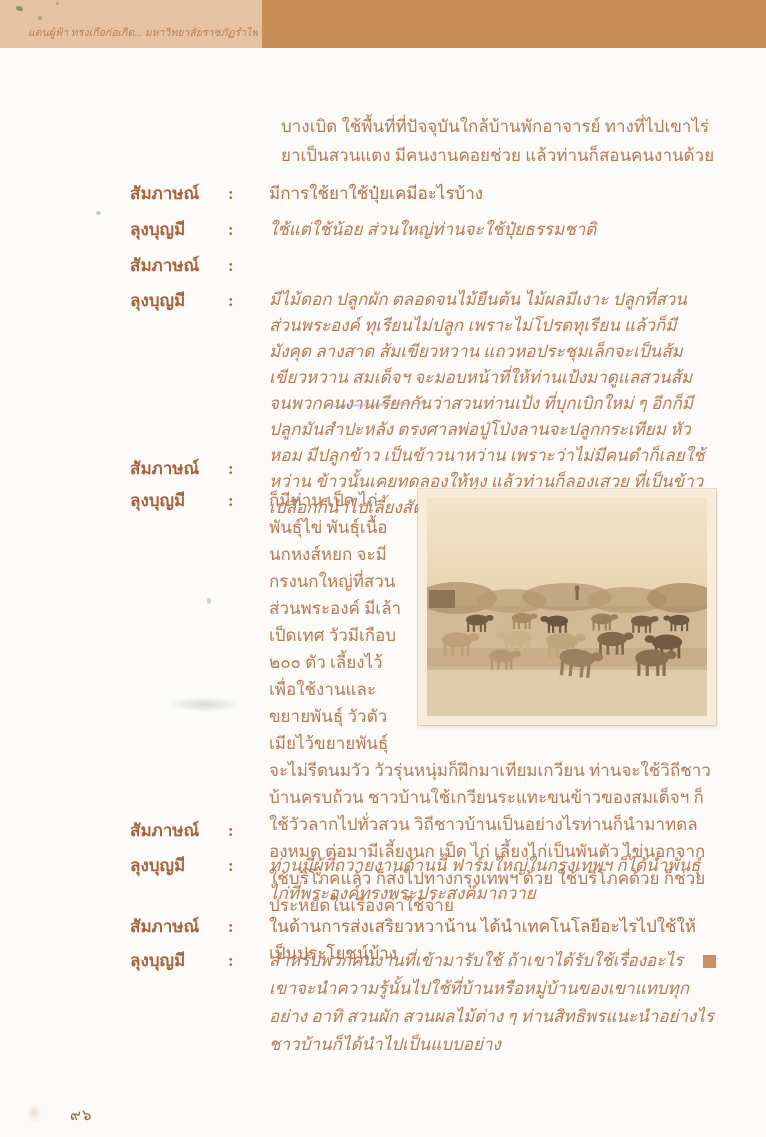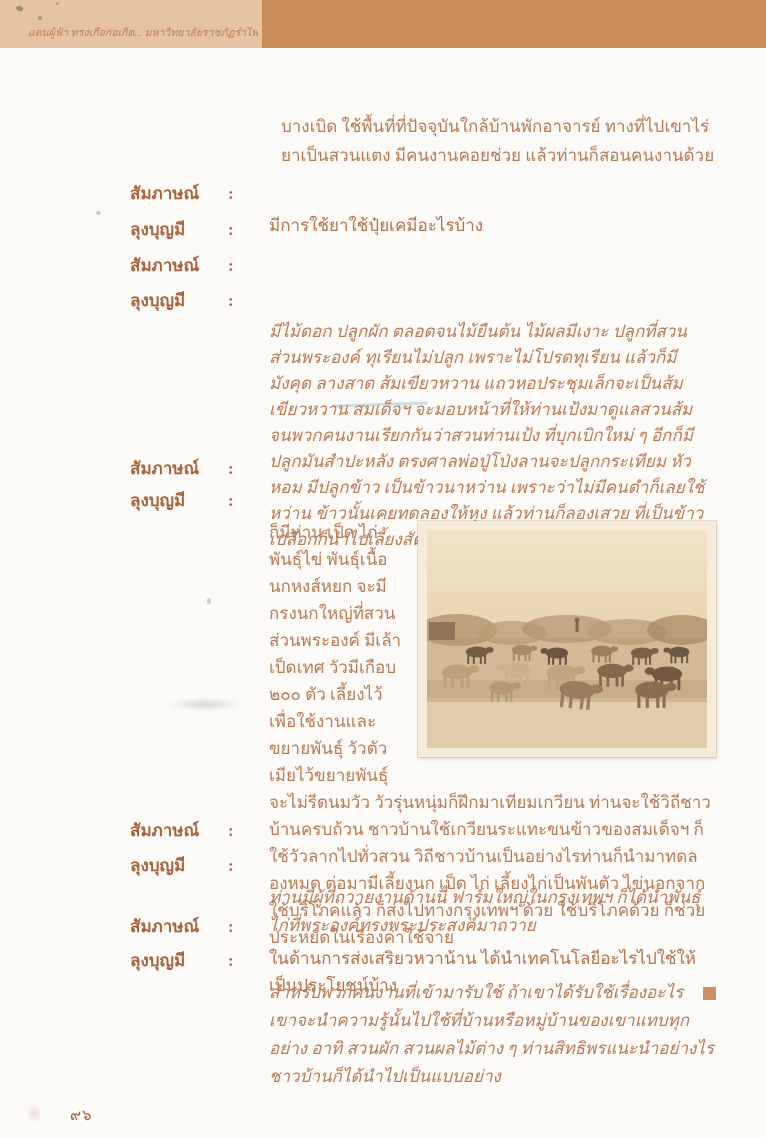--- a/index.html
+++ b/index.html
@@ -36,21 +36,21 @@
     background:#8fb7d8;opacity:.45;transform:rotate(-2deg);
   }
   .stain-bottom{
     position:absolute;left:26px;top:1103px;width:16px;height:20px;border-radius:50%;
     background:radial-gradient(closest-side,#d8a795,transparent);opacity:.35;
   }
   
   .row{position:absolute;left:130px;width:586px;display:flex;align-items:flex-start;}
   .row .label{flex:0 0 98px;font-weight:bold;font-size:17px;line-height:27px;color:#a8633e;}
   .row .colon{flex:0 0 41px;font-weight:bold;font-size:17px;line-height:27px;color:#a8633e;}
-  .row .text{flex:1 1 auto;font-size:17px;line-height:27px;color:#b97a57;text-align:left;margin-top:32px;}
+  .row .text{flex:1 1 auto;font-size:17px;line-height:27px;color:#b97a57;text-align:left;}
   .q .text{font-style:normal;color:#b3714c;}
   .a .text{font-style:italic;}
   .a.upright .text{font-style:normal;}
   .continuation{
     position:absolute;left:281px;width:447px;top:112px;
     font-size:17px;line-height:29px;color:#b97a57;
   }
   .row-q1{top:180px;}
   .row-a1{top:216px;}
   .row-q2{top:252px;}
@@ -108,20 +108,21 @@
 
   <div class="row q row-q1">
     <span class="label">สัมภาษณ์</span>
     <span class="colon">:</span>
     <span class="text">มีการใช้ยาใช้ปุ๋ยเคมีอะไรบ้าง</span>
   </div>
 
   <div class="row a row-a1">
     <span class="label">ลุงบุญมี</span>
     <span class="colon">:</span>
+    <span class="text">ใช้แต่ใช้น้อย ส่วนใหญ่ท่านจะใช้ปุ๋ยธรรมชาติ</span>
   </div>
 
   <div class="row q row-q2">
     <span class="label">สัมภาษณ์</span>
     <span class="colon">:</span>
   </div>
 
   <div class="row a row-a2">
     <span class="label">ลุงบุญมี</span>
     <span class="colon">:</span>

